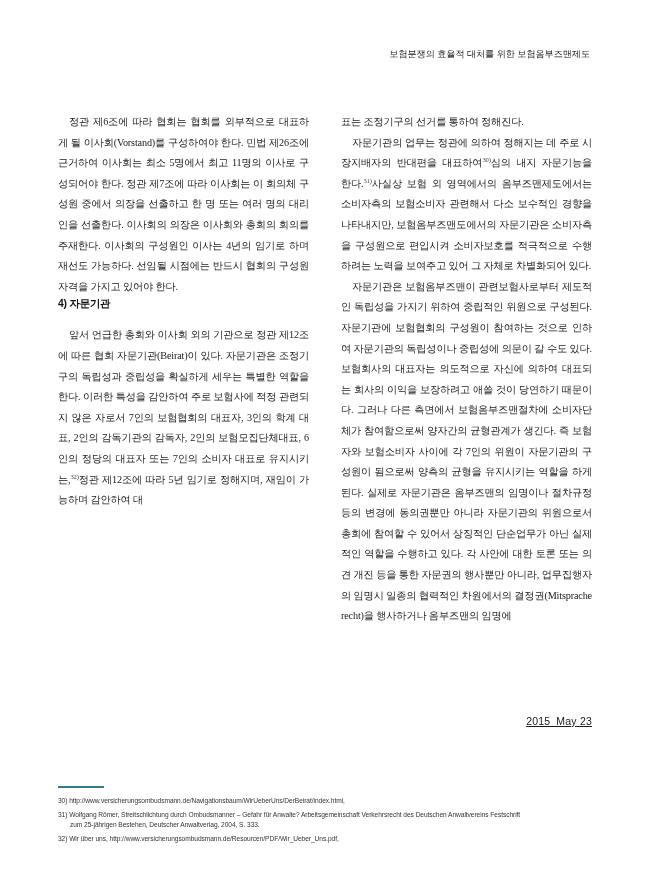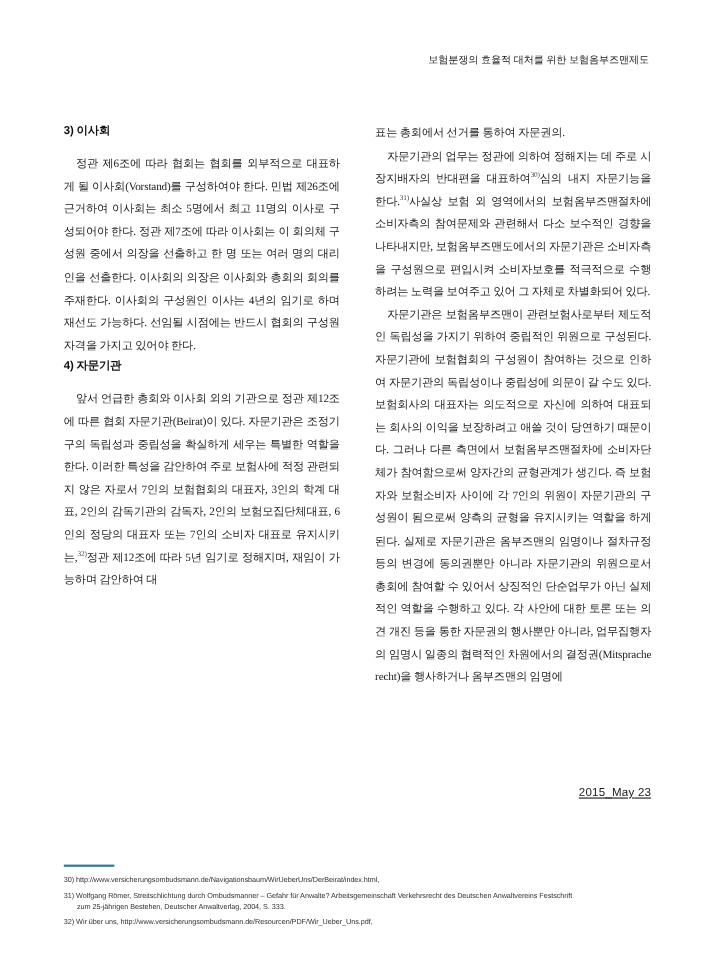--- a/index.html
+++ b/index.html
@@ -116,30 +116,29 @@
 </head>
 <body>
 
 <div class="page">
 
   <div class="running-head">보험분쟁의 효율적 대처를 위한 보험옴부즈맨제도</div>
 
   <div class="columns">
 
     <div class="col">
-      <h2 class="section-head">3) 이사회</h2>
       <p class="body">정관 제6조에 따라 협회는 협회를 외부적으로 대표하게 될 이사회(Vorstand)를 구성하여야 한다. 민법 제26조에 근거하여 이사회는 최소 5명에서 최고 11명의 이사로 구성되어야 한다. 정관 제7조에 따라 이사회는 이 회의체 구성원 중에서 의장을 선출하고 한 명 또는 여러 명의 대리인을 선출한다. 이사회의 의장은 이사회와 총회의 회의를 주재한다. 이사회의 구성원인 이사는 4년의 임기로 하며 재선도 가능하다. 선임될 시점에는 반드시 협회의 구성원 자격을 가지고 있어야 한다.</p>
 
       <h2 class="section-head second">4) 자문기관</h2>
       <p class="body"><span>앞서 언급한 총회와 이사회 외의 기관으로 정관 제12조에 따른 협회 자문기관(Beirat)이 있다. 자문기관은 조정기구의 독립성과 중립성을 확실하게 세우는 특별한 역할을 한다. 이러한 특성을 감안하여 주로 보험사에 적정 관련되지 않은 자로서 7인의 보험협회의 대표자, 3인의 학계 대표, 2인의 감독기관의 감독자, 2인의 보험모집단체대표, 6인의 정당의 대표자 또는 7인의 소비자 대표로 유지시키는,</span><sup class="fn">32)</sup><span>정관 제12조에 따라 5년 임기로 정해지며, 재임이 가능하며 감안하여 대</span></p>
     </div>
 
     <div class="col">
-      <p class="body noindent">표는 총회에서 선거를 통하여 자문권의.</p>
-      <p class="body"><span>자문기관의 업무는 정관에 의하여 정해지는 데 주로 시장지배자의 반대편을 대표하여</span><sup class="fn">30)</sup><span>심의 내지 자문기능을 한다.</span><sup class="fn">31)</sup><span>사실상 보험 외 영역에서의 보험옴부즈맨절차에 소비자측의 참여문제와 관련해서 다소 보수적인 경향을 나타내지만, 보험옴부즈맨도에서의 자문기관은 소비자측을 구성원으로 편입시켜 소비자보호를 적극적으로 수행하려는 노력을 보여주고 있어 그 자체로 차별화되어 있다.</span></p>
+      <p class="body noindent">표는 조정기구의 선거를 통하여 정해진다.</p>
+      <p class="body"><span>자문기관의 업무는 정관에 의하여 정해지는 데 주로 시장지배자의 반대편을 대표하여</span><sup class="fn">30)</sup><span>심의 내지 자문기능을 한다.</span><sup class="fn">31)</sup><span>사실상 보험 외 영역에서의 옴부즈맨제도에서는 소비자측의 보험소비자 관련해서 다소 보수적인 경향을 나타내지만, 보험옴부즈맨도에서의 자문기관은 소비자측을 구성원으로 편입시켜 소비자보호를 적극적으로 수행하려는 노력을 보여주고 있어 그 자체로 차별화되어 있다.</span></p>
       <p class="body">자문기관은 보험옴부즈맨이 관련보험사로부터 제도적인 독립성을 가지기 위하여 중립적인 위원으로 구성된다. 자문기관에 보험협회의 구성원이 참여하는 것으로 인하여 자문기관의 독립성이나 중립성에 의문이 갈 수도 있다. 보험회사의 대표자는 의도적으로 자신에 의하여 대표되는 회사의 이익을 보장하려고 애쓸 것이 당연하기 때문이다. 그러나 다른 측면에서 보험옴부즈맨절차에 소비자단체가 참여함으로써 양자간의 균형관계가 생긴다. 즉 보험자와 보험소비자 사이에 각 7인의 위원이 자문기관의 구성원이 됨으로써 양측의 균형을 유지시키는 역할을 하게 된다. 실제로 자문기관은 옴부즈맨의 임명이나 절차규정 등의 변경에 동의권뿐만 아니라 자문기관의 위원으로서 총회에 참여할 수 있어서 상징적인 단순업무가 아닌 실제적인 역할을 수행하고 있다. 각 사안에 대한 토론 또는 의견 개진 등을 통한 자문권의 행사뿐만 아니라, 업무집행자의 임명시 일종의 협력적인 차원에서의 결정권(Mitspracherecht)을 행사하거나 옴부즈맨의 임명에</p>
     </div>
 
   </div>
 
   <div class="footnote-rule"></div>
 
   <div class="footnotes">
     <div class="footnote">
       <span>30)</span>

